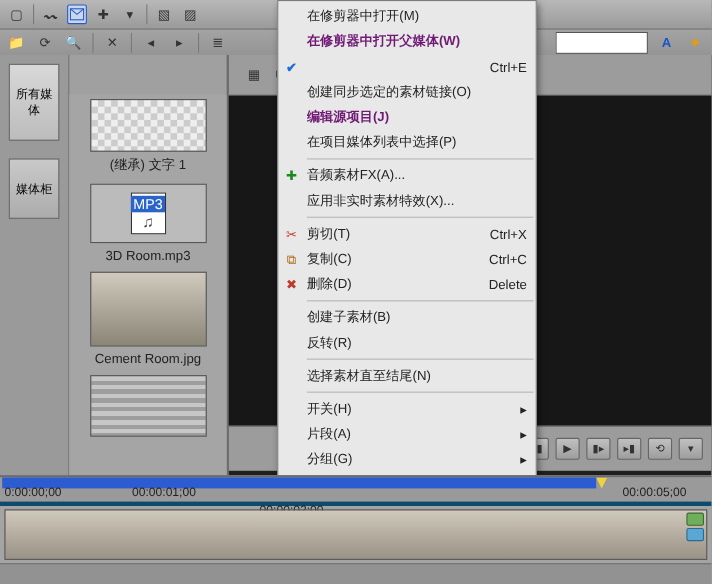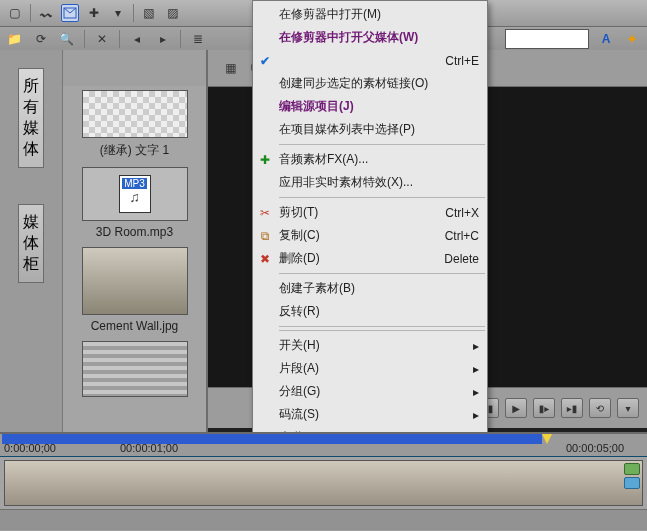--- a/index.html
+++ b/index.html
@@ -9,29 +9,29 @@
   .toolbar{height:26px;background:linear-gradient(#b8b8b8,#9a9a9a);border-bottom:1px solid #6a6a6a;display:flex;align-items:center;padding:0 6px;gap:6px;}
   .toolbar2{height:24px;background:linear-gradient(#a3a3a3,#949494);border-bottom:1px solid #6a6a6a;display:flex;align-items:center;padding:0 6px;gap:8px;}
   .tb-ico{width:16px;height:16px;display:inline-flex;align-items:center;justify-content:center;color:#333;border:1px solid transparent;border-radius:2px;}
   .tb-sep{width:1px;height:18px;background:#7a7a7a;}
   .dropdown-box{width:82px;height:18px;background:#fff;border:1px solid #555;margin-left:auto;}
   .star{color:#ec9b00;font-size:14px;}
 
   
   .leftpanel{position:absolute;left:0;top:50px;width:206px;height:382px;background:#a0a0a0;border-right:2px solid #6d6d6d;display:flex;}
   .tabcol{width:62px;background:#9a9a9a;border-right:1px solid #777;display:flex;flex-direction:column;}
-  .tab{padding:7px 4px;border:1px solid #6b6b6b;margin:18px;background:linear-gradient(#c9c9c9,#acacac);font-size:16px;text-align:center;}
+  .tab{padding:19px 4px;border:1px solid #6b6b6b;margin:8px;background:linear-gradient(#c9c9c9,#acacac);font-size:11px;text-align:center;}
   .tab.sel{background:linear-gradient(#d8d8d8,#bcbcbc);}
   .gallery{flex:1;overflow:auto;background:#a5a5a5;display:flex;flex-direction:column;align-items:center;padding-top:4px;margin-top:36px;}
   .g-item{display:flex;flex-direction:column;align-items:center;margin-bottom:8px;}
   .thumb{width:104px;background:#888;border:1px solid #555;display:flex;align-items:center;justify-content:center;}
   .thumb.textthumb{height:46px;background:repeating-conic-gradient(#ccc 0 25%,#eee 0 50%) 0 0/12px 12px;}
   .thumb.mp3{height:52px;background:#bbb;position:relative;}
   .mp3box{width:30px;height:36px;background:#fff;border:1px solid #333;position:relative;display:flex;flex-direction:column;align-items:center;}
-  .mp3tag{background:#2a64c8;color:#fff;font-size:10px;padding:0 2px;margin-top:2px;}
+  .mp3tag{background:#2a64c8;color:#fff;font-size:13px;padding:0 2px;margin-top:2px;}
   .mp3note{font-size:14px;color:#444;}
   .thumb.img1{height:66px;background:linear-gradient(#cfcabd,#8b8576);}
   .thumb.img2{height:54px;background:repeating-linear-gradient(#c7c7c7 0 4px,#9e9e9e 4px 8px);}
   .g-label{font-size:12px;margin-top:4px;color:#222;}
   .scroll-y{position:absolute;right:0;top:50px;width:14px;height:382px;background:#b3b3b3;border-left:1px solid #777;}
 
   
   .center{position:absolute;left:208px;top:50px;right:0;height:382px;background:#1f1f1f;}
   .crow{height:36px;background:#9c9c9c;border-bottom:1px solid #6b6b6b;display:flex;align-items:center;padding-left:14px;gap:6px;}
   .blackarea{height:300px;background:#171717;}
@@ -43,21 +43,21 @@
   .mi{display:flex;align-items:center;height:23px;padding:0 8px 0 26px;position:relative;color:#222;}
   .mi.disabled{color:#701a75;font-weight:bold;}
   .mi .sc{margin-left:auto;color:#222;}
   .mi .arw{margin-left:auto;color:#222;}
   .mi .ico{position:absolute;left:4px;width:16px;height:16px;display:flex;align-items:center;justify-content:center;font-size:12px;}
   .msep{height:1px;background:#b6b6b6;margin:3px 2px 3px 26px;}
   .chk{color:#1b6fd0;font-weight:bold;}
 
   
   .timeline{position:absolute;left:0;right:0;top:432px;height:99px;background:#a0a0a0;border-top:2px solid #6a6a6a;}
-  .ruler{height:22px;background:#9a9a9a;border-bottom:1px solid #0c4a6e;position:relative;}
+  .ruler{height:22px;background:#9a9a9a;border-bottom:4px solid #0c4a6e;position:relative;}
   .ruler .tick{position:absolute;top:0;font-size:11px;color:#222;}
   .yflag{position:absolute;top:0;width:10px;height:10px;background:#f1d23c;clip-path:polygon(0 0,100% 0,50% 100%);}
   .bbar{position:absolute;top:0;height:10px;background:#2d5bd0;}
   .track{height:52px;background:#a4a4a4;display:flex;align-items:center;}
   .clip{height:44px;flex:1;margin:0 4px;background:linear-gradient(#cfc9bc,#9a9284);border:1px solid #555;position:relative;}
   .clip .handle{position:absolute;right:2px;top:2px;display:flex;flex-direction:column;gap:2px;}
   .hbtn{width:14px;height:10px;background:#6fae5b;border:1px solid #3a6a2e;border-radius:2px;}
   .hbtn.b{background:#5aa7d6;border-color:#2a6a93;}
   .tl-bottom{height:20px;background:#929292;border-top:1px solid #6f6f6f;}
 </style>
@@ -111,21 +111,21 @@
       <div class="thumb mp3">
         <div class="mp3box">
           <div class="mp3tag">MP3</div>
               <div class="mp3note">♫</div>
         </div>
       </div>
       <div class="g-label">3D Room.mp3</div>
     </div>
     <div class="g-item">
       <div class="thumb img1"></div>
-      <div class="g-label">Cement Wall.jpg</div>
+      <div class="g-label">Cement Room.jpg</div>
     </div>
     <div class="g-item">
       <div class="thumb img2"></div>
     </div>
   </div>
 </div>
 <div class="scroll-y"></div>
 
 <div class="center">
   <div class="crow">
@@ -189,20 +189,23 @@
     <span class="sc">Delete</span>
   </div>
   <div class="msep"></div>
   <div class="mi int">
         <span>创建子素材(B)</span>
       </div>
   <div class="mi int">
         <span>反转(R)</span>
       </div>
   <div class="msep"></div>
+  <div class="mi int">
+        <span>选择素材直至结尾(N)</span>
+      </div>
   <div class="msep"></div>
   <div class="mi int">
         <span>开关(H)</span>
         <span class="arw">▸</span>
       </div>
   <div class="mi int">
         <span>片段(A)</span>
         <span class="arw">▸</span>
       </div>
   <div class="mi int">

